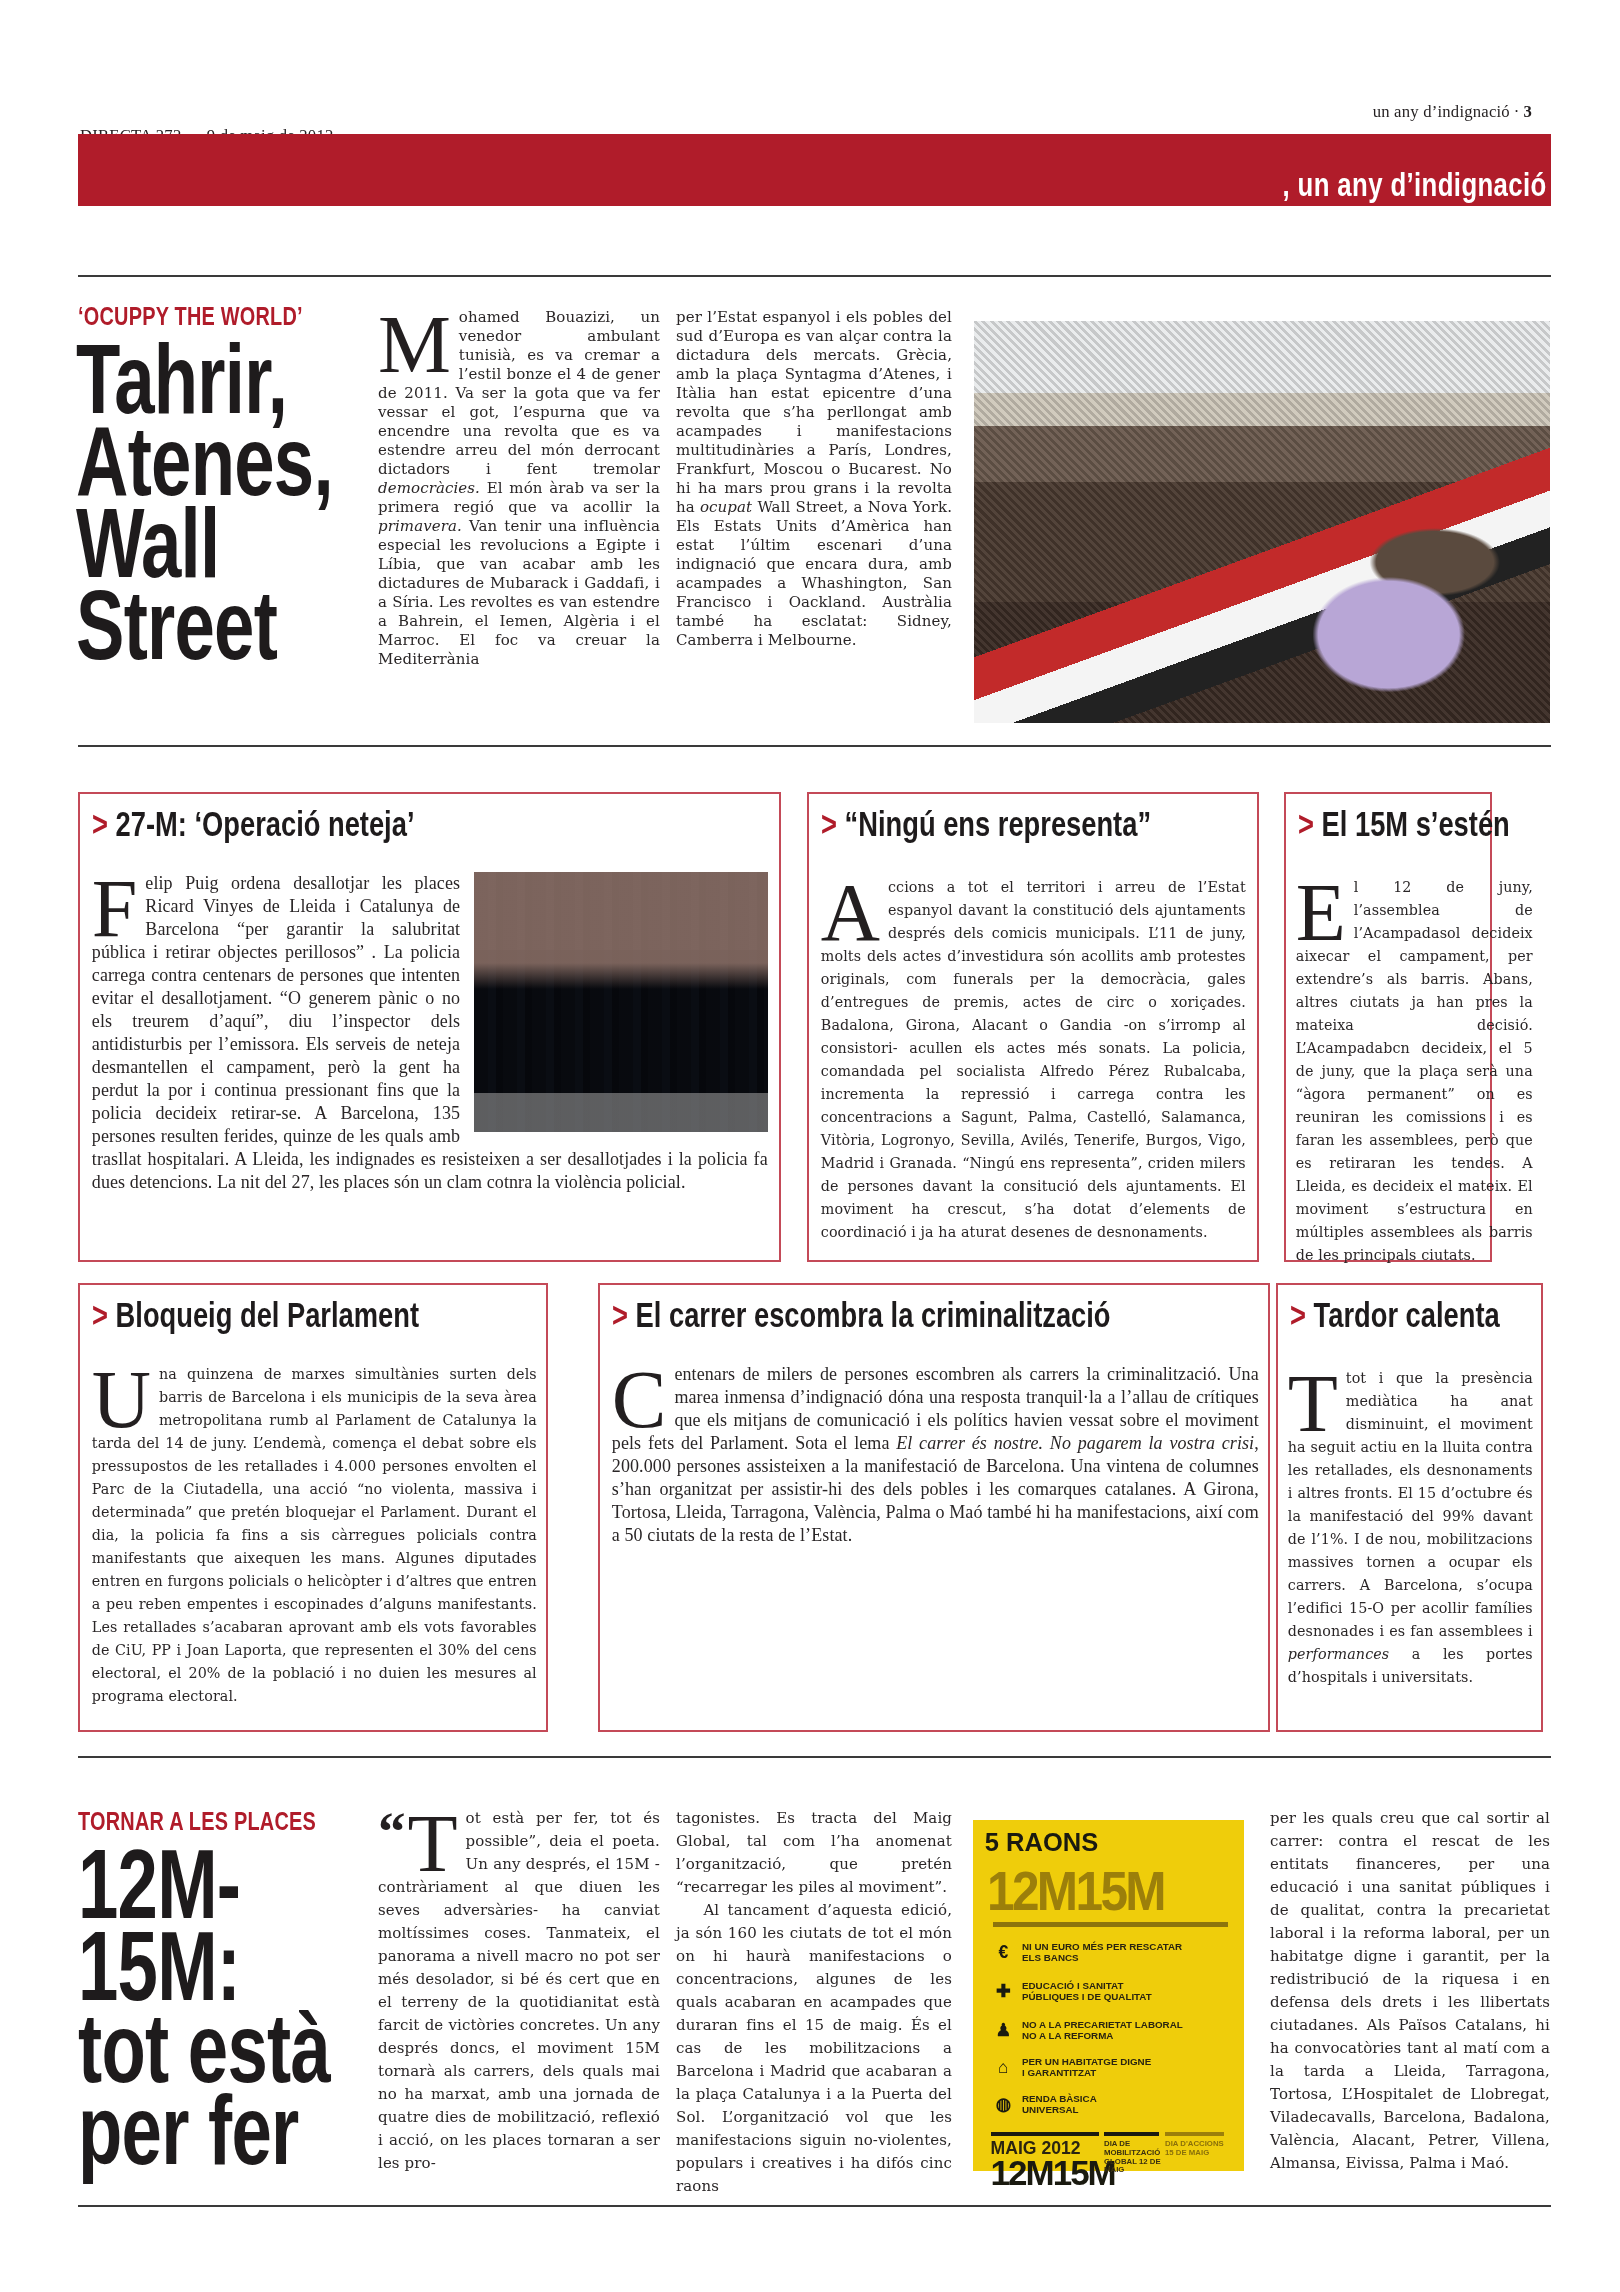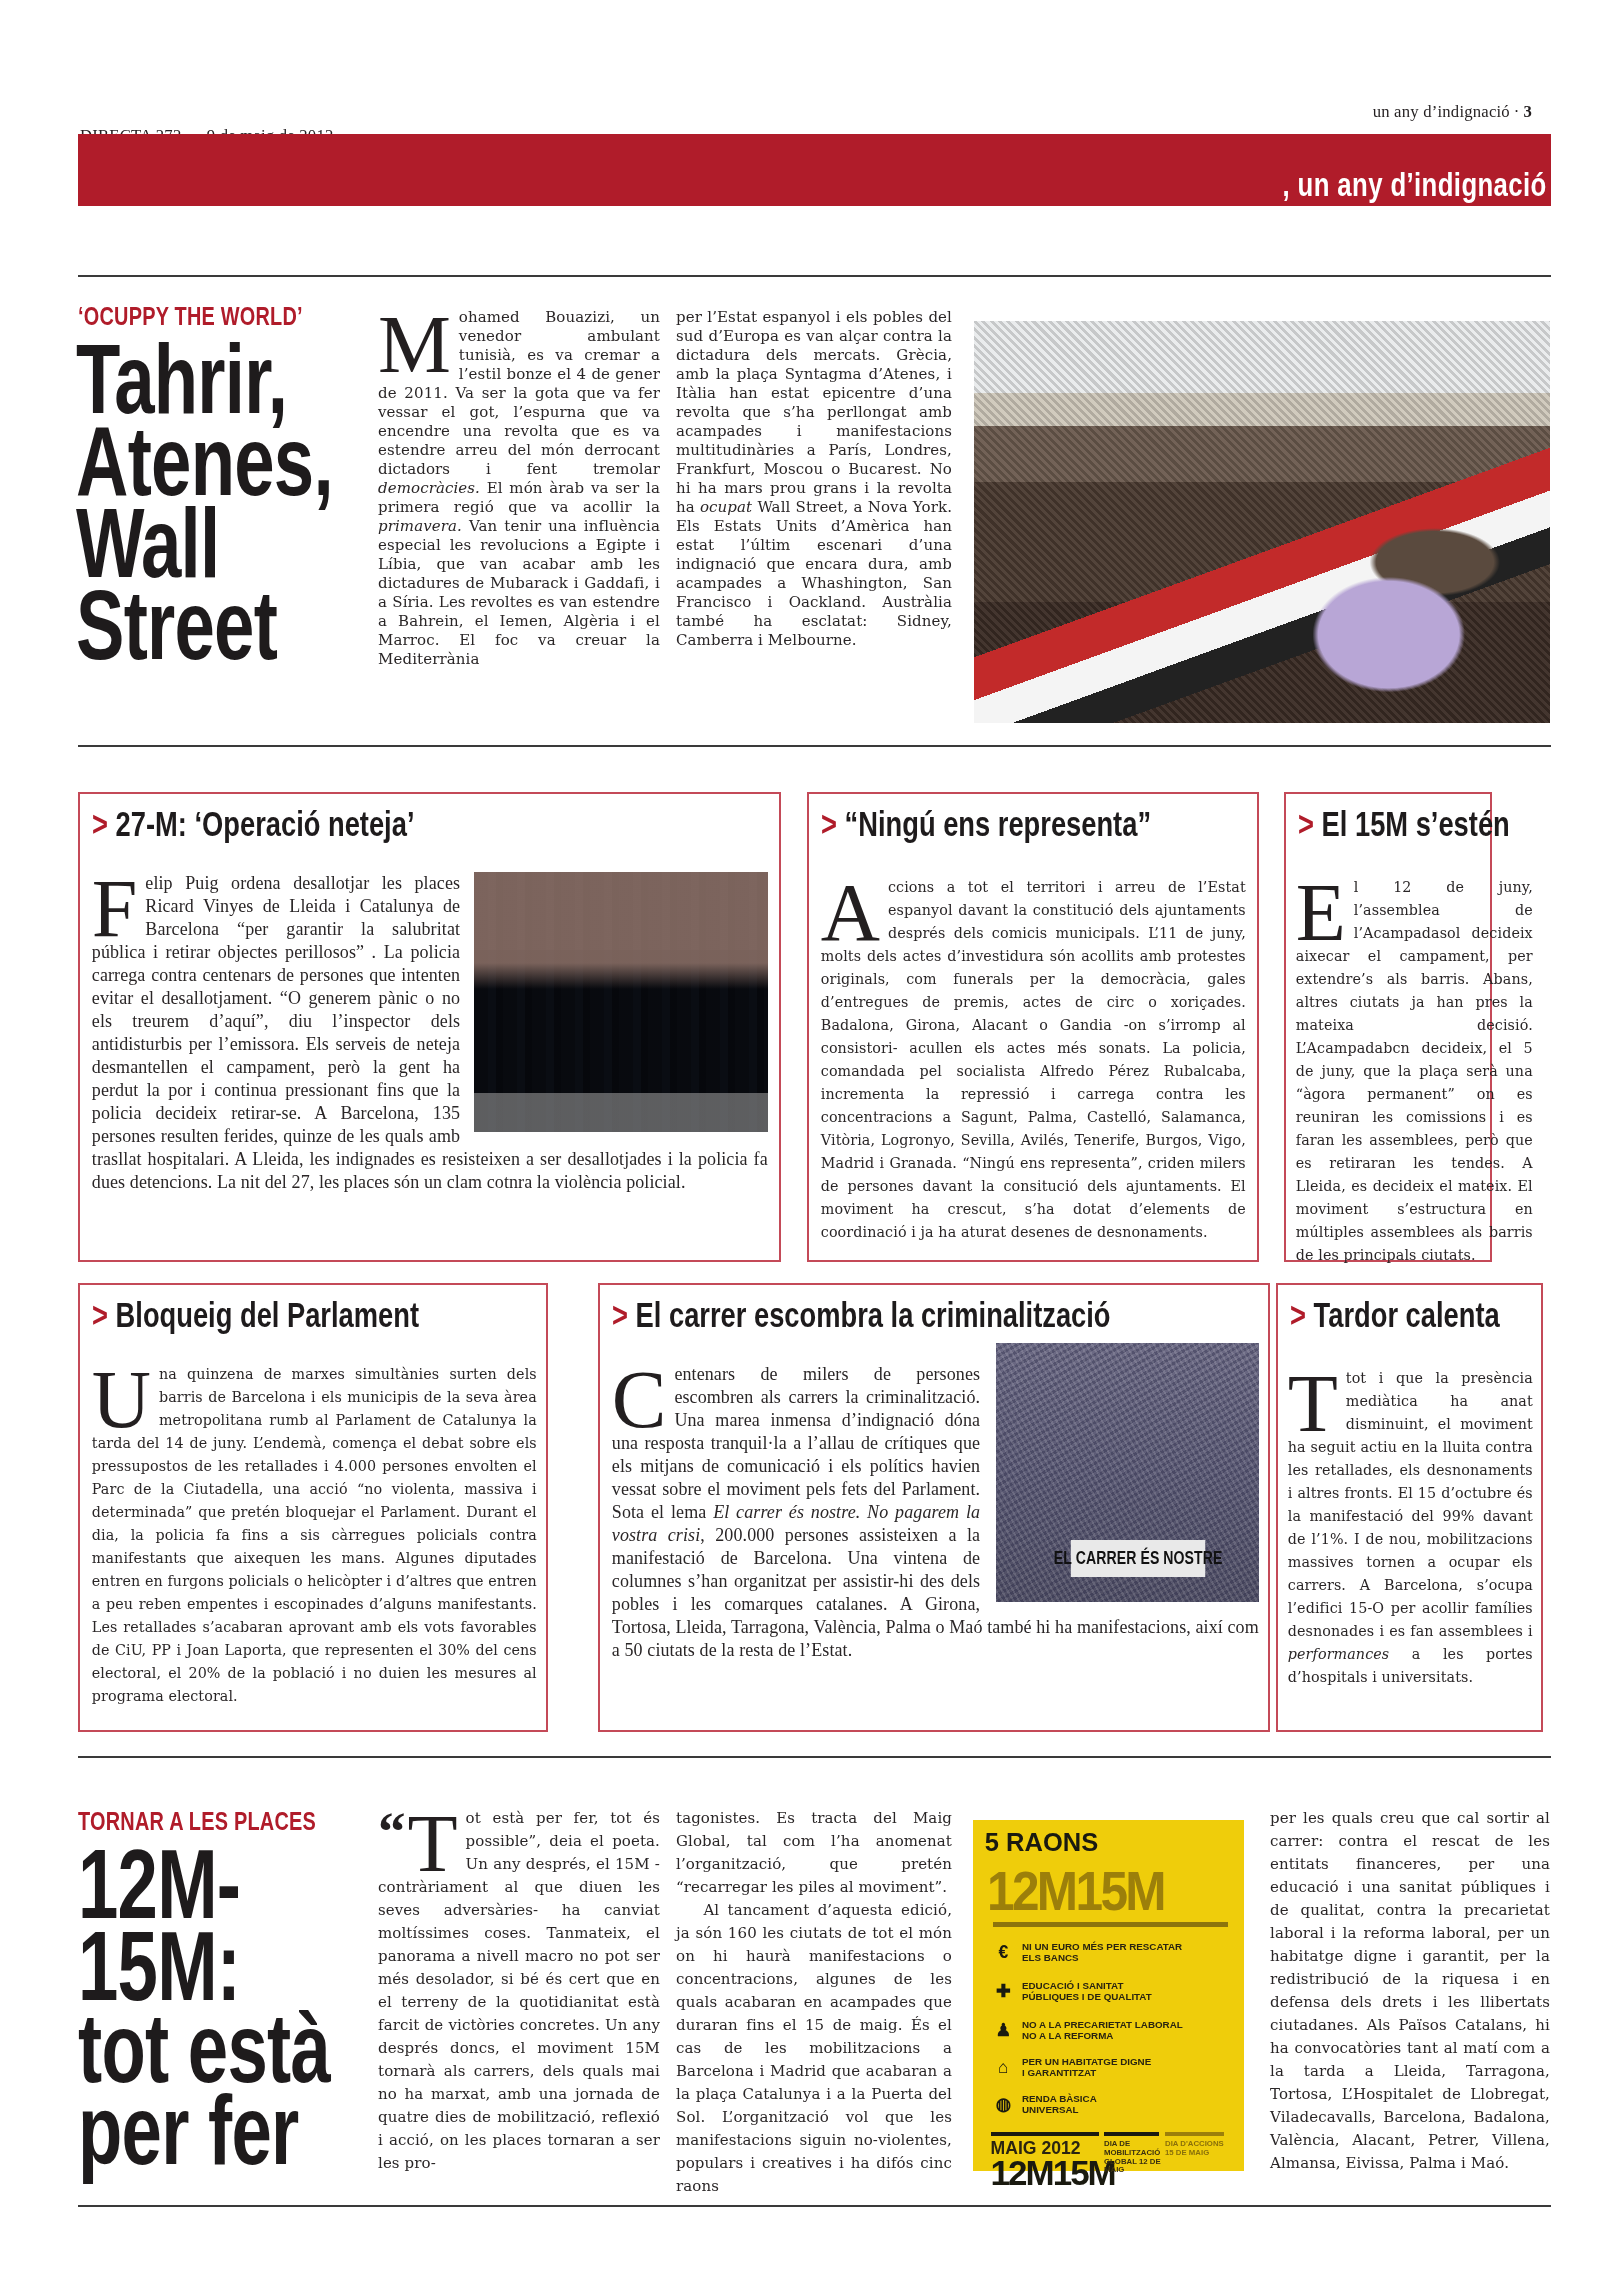--- a/index.html
+++ b/index.html
@@ -130,23 +130,20 @@
 <div class="abs box" style="left:78px; top:1283px; width:470px; height:449px;">
   <div class="box-title"><span class="chev">&gt;</span><span>Bloqueig del Parlament</span></div>
   <div class="box-body col" style="left:11.8px; top:78px; width:445px; font-size:14.3px; line-height:23px;">
     <span class="dropcap">U</span><span>na quinzena de marxes simultànies surten dels barris de Barcelona i els municipis de la seva àrea metropolitana rumb al Parlament de Catalunya la tarda del 14 de juny. L’endemà, comença el debat sobre els pressupostos de les retallades i 4.000 persones envolten el Parc de la Ciutadella, una acció “no violenta, massiva i determinada” que pretén bloquejar el Parlament. Durant el dia, la policia fa fins a sis càrregues policials contra manifestants que aixequen les mans. Algunes diputades entren en furgons policials o helicòpter i d’altres que entren a peu reben empentes i escopinades d’alguns manifestants. Les retallades s’acabaran aprovant amb els vots favorables de CiU, PP i Joan Laporta, que representen el 30% del cens electoral, el 20% de la població i no duien les mesures  al programa electoral.</span>
   </div>
 </div>
 
 <div class="abs box" style="left:578px; top:1283px; width:672px; height:449px;margin-left:20px;">
   <div class="box-title"><span class="chev">&gt;</span><span>El carrer escombra la criminalització</span></div>
   <div class="box-body col cond" style="left:11.8px; top:78px; width:647px;">
-    <div class="photo photo-march" style="float:right; position:relative; width:263px; height:259px; margin:-19.6px 0 5.9px 15.7px;">
-      <div class="banner-strip">EL CARRER ÉS NOSTRE</div>
-    </div>
     <span class="dropcap">C</span><span>entenars de milers de persones escombren als carrers la criminalització. Una marea inmensa d’indignació dóna una resposta tranquil·la a l’allau de crítiques que els mitjans de comunicació i els polítics havien vessat sobre el moviment  pels fets del Parlament. Sota el lema </span><em>El carrer és nostre. No pagarem la vostra crisi</em><span>, 200.000 persones assisteixen a la manifestació de Barcelona. Una vintena de columnes s’han organitzat per assistir-hi des dels pobles i les comarques catalanes. A Girona, Tortosa, Lleida, Tarragona, València, Palma o Maó també hi ha manifestacions, així com a 50 ciutats de la resta de l’Estat.</span>
   </div>
 </div>
 
 <div class="abs box" style="left:1276px; top:1283px; width:267px; height:449px;">
   <div class="box-title"><span class="chev">&gt;</span><span>Tardor calenta</span></div>
   <div class="box-body col" style="left:9.8px; top:82px; width:245px; font-size:14.3px; line-height:23px;">
     <span class="dropcap">T</span><span>tot i que la presència mediàtica ha anat disminuint, el moviment ha seguit actiu en la lluita contra les retallades, els desnonaments i altres fronts. El 15 d’octubre és la manifestació del 99% davant de l’1%. I de nou, mobilitzacions massives tornen a ocupar els carrers. A Barcelona, s’ocupa l’edifici 15-O per acollir famílies desnonades i es fan assemblees i </span><em>performances</em><span> a les portes d’hospitals i universitats.</span>
   </div>
 </div>

